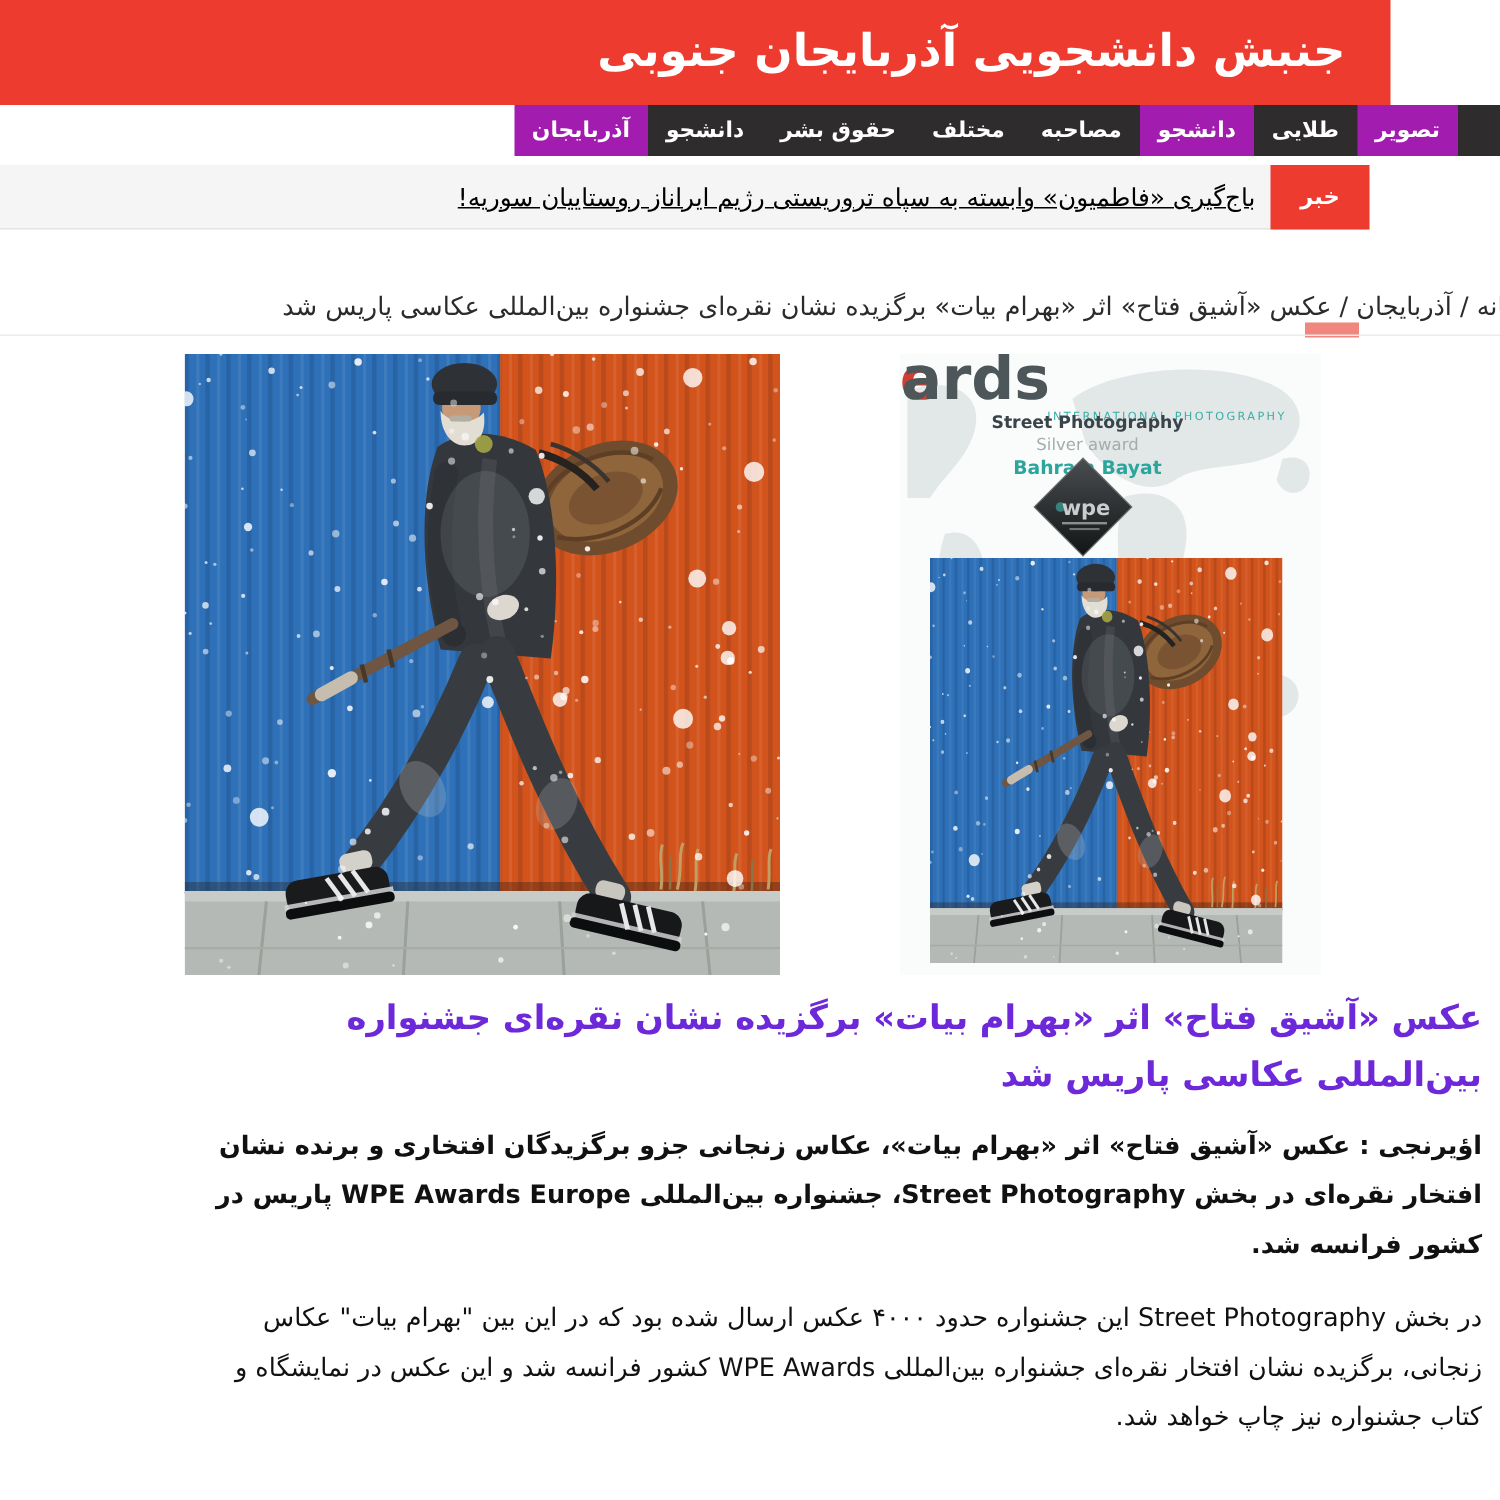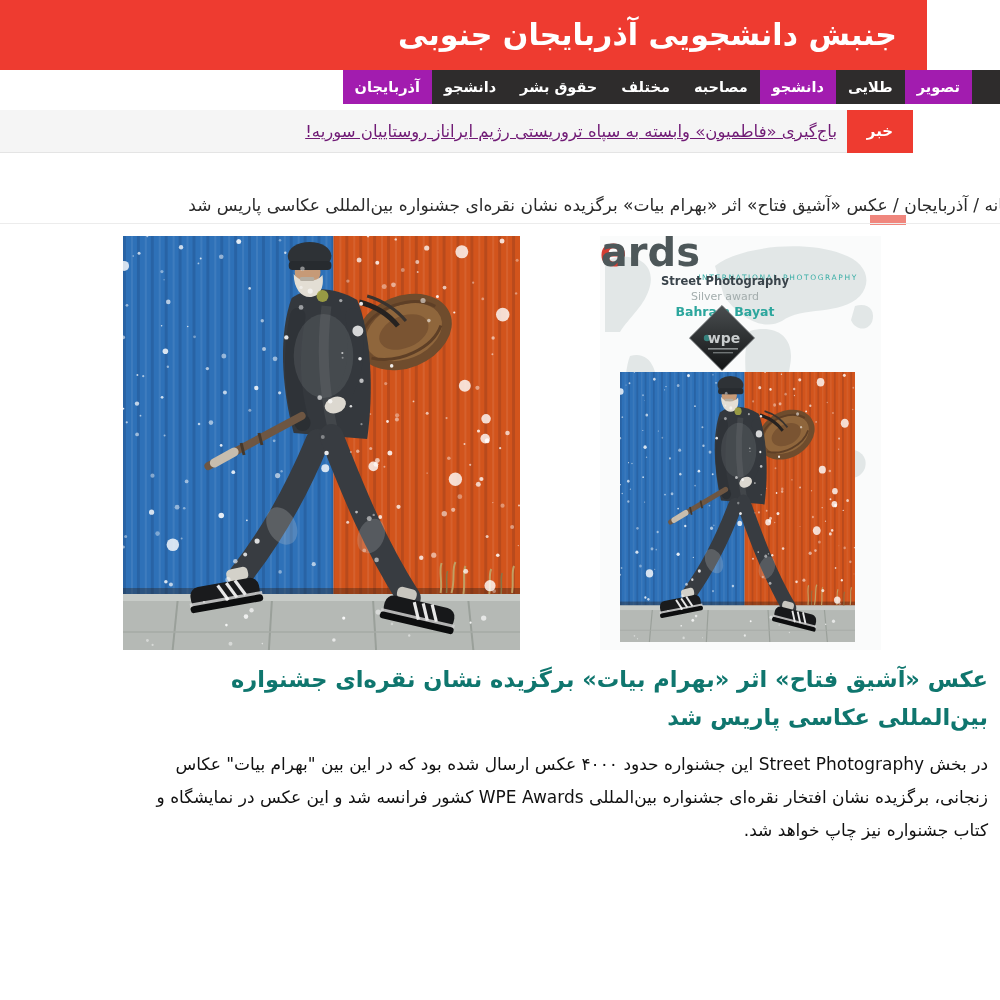--- a/index.html
+++ b/index.html
@@ -21,36 +21,36 @@
   .main-nav a.hl { background:#a21caf; }
 
   
   .breaking { position:absolute; top:110px; left:0; width:1000px; height:43px; background:#fff; }
   .breaking .bar { position:absolute; top:0; right:87px; left:0; height:43px;
     background:#f5f5f5; border-bottom:1px solid #e4e4e4; }
   .breaking .badge { position:absolute; top:0; right:87px; width:66px; height:43px;
     background:#ee3b30; color:#fff; font-size:15px; font-weight:bold; text-align:center;
     line-height:43px; }
   .breaking .headline { position:absolute; top:0; right:163px; height:43px; line-height:43px;
-    font-size:16.5px; color:#701a75; white-space:nowrap; }
+    font-size:16.5px; color:#000000; white-space:nowrap; }
 
   
   .breadcrumb { position:absolute; top:190px; right:-14px; font-size:17px; color:#2b2b2b;
     white-space:nowrap; line-height:30px; }
   .rule { position:absolute; top:223px; left:0; width:1000px; height:1px; background:#ececec; }
   .crumb-mark { position:absolute; top:215px; left:870px; width:36px; height:10px; background:#f0867d; }
 
   
   .photo-main { position:absolute; top:236px; left:123px; width:397px; height:414px; }
   .poster { position:absolute; top:236px; left:600px; width:281px; height:414px; }
   svg { display:block; }
 
   
   .article { position:absolute; top:660px; left:120px; width:868px; text-align:right; }
-  .article h2 { font-size:22.5px; line-height:38px; font-weight:bold; color:#0f766e; margin-bottom:12px; }
+  .article h2 { font-size:22.5px; line-height:38px; font-weight:bold; color:#6d28d9; margin-bottom:12px; }
   .article p { font-size:17px; line-height:33px; color:#111; margin-bottom:16px; }
   .article p.lead { font-weight:bold; }
 </style>
 </head>
 <body>
 
 <div class="stage">
 
   <svg width="0" height="0" style="position:absolute" aria-hidden="true">
     <defs>
@@ -401,16 +401,17 @@
       <text x="124" y="107" font-size="14" font-weight="bold" text-anchor="middle" fill="#c9cdce">wpe</text>
       <rect x="108" y="112" width="30" height="1.6" fill="#8a8f90"></rect>
       <rect x="113" y="116" width="20" height="1.4" fill="#6f7475"></rect>
     </g>
 
     <use href="#scene" x="20" y="136" width="235" height="270"></use>
   </svg>
 
   <article class="article">
     <h2>عکس «آشیق فتاح» اثر «بهرام بیات» برگزیده نشان نقره‌ای جشنواره بین‌المللی عکاسی پاریس شد</h2>
+    <p class="lead">اؤیرنجی : عکس «آشیق فتاح» اثر «بهرام بیات»، عکاس زنجانی جزو برگزیدگان افتخاری و برنده نشان افتخار نقره‌ای در بخش Street Photography، جشنواره بین‌المللی WPE Awards Europe پاریس در کشور فرانسه شد.</p>
     <p>در بخش Street Photography این جشنواره حدود ۴۰۰۰ عکس ارسال شده بود که در این بین "بهرام بیات" عکاس زنجانی، برگزیده نشان افتخار نقره‌ای جشنواره بین‌المللی WPE Awards کشور فرانسه شد و این عکس در نمایشگاه و کتاب جشنواره نیز چاپ خواهد شد.</p>
   </article>
 
 </div>
 
 </body></html>

